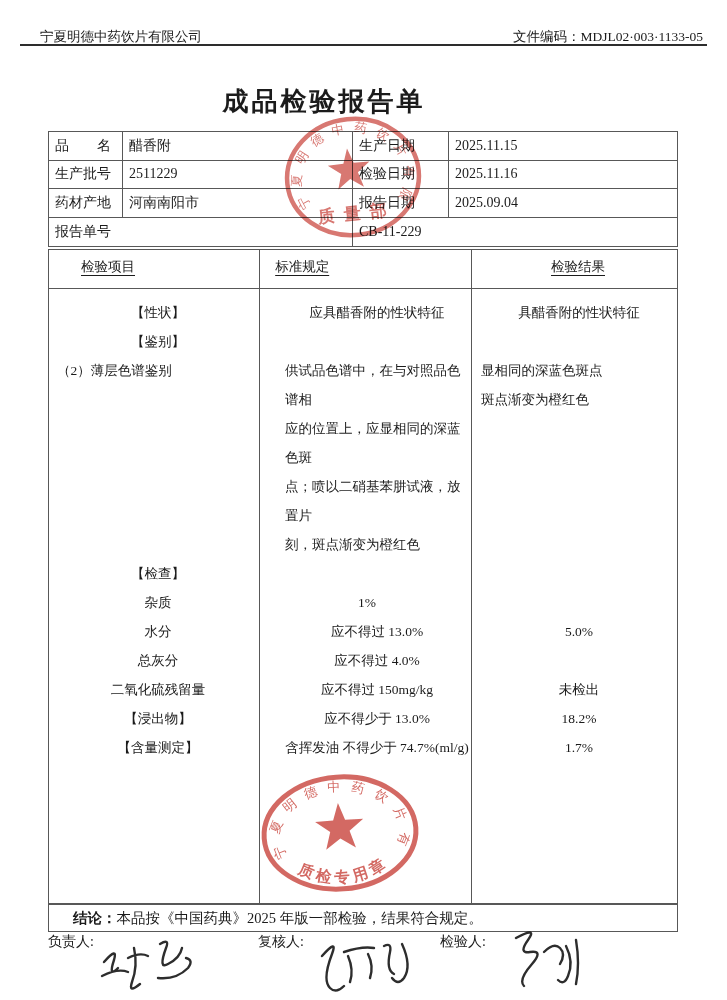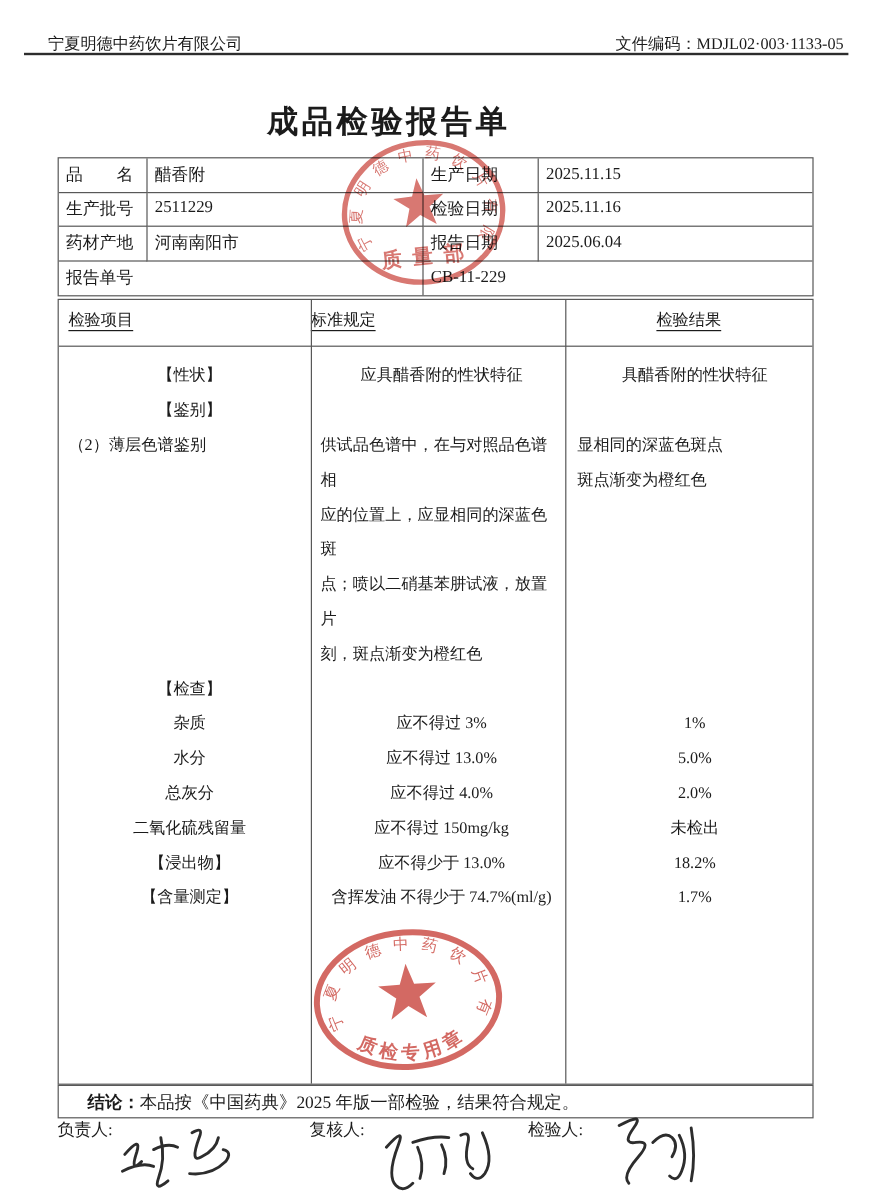--- a/index.html
+++ b/index.html
@@ -32,29 +32,29 @@
   .ig.span2r{grid-column:3 / span 2;}
   
   .main-table{
     position:absolute;left:48px;top:249px;width:630px;height:655px;
     border:1px solid #585858;box-sizing:border-box;font-size:13.5px;
   }
   .vline{position:absolute;top:0;bottom:0;width:1px;background:#585858;}
   .vline.v1{left:210px;} .vline.v2{left:422px;}
   .mt-head{display:flex;height:39px;border-bottom:1px solid #585858;box-sizing:border-box;align-items:flex-start;}
   .mt-head > div{padding-top:8px;box-sizing:border-box;}
-  .h1{width:210px;padding-left:8px;text-align:left;}
+  .h1{width:210px;padding-left:8px;text-align:left;margin-left:24px;}
   .h2{width:212px;}
   .h3{width:206px;text-align:center;}
   .mt-head span{text-decoration:underline;text-underline-offset:4px;}
   .mt-body{padding-top:9px;}
   .mt-row{display:flex;}
   .mt-c1,.mt-c2,.mt-c3{line-height:29px;box-sizing:border-box;white-space:pre-line;}
   .mt-c1{width:210px;padding-left:8px;}
-  .mt-c2{width:212px;padding-left:8px;padding-right:2px;}
+  .mt-c2{width:212px;padding-left:26px;padding-right:2px;}
   .mt-c3{width:206px;padding-left:10px;}
   .mt-row.simple{height:29px;text-align:center;}
   
   .conclusion{
     position:absolute;left:48px;top:904px;width:630px;height:28px;
     border:1px solid #585858;box-sizing:border-box;
     display:flex;align-items:center;padding-left:24px;font-size:14.5px;
   }
   .conclusion .lbl{font-weight:bold;}
   
@@ -80,21 +80,21 @@
   <div class="ig last-col">2025.11.15</div>
 
   <div class="ig">生产批号</div>
   <div class="ig">2511229</div>
   <div class="ig">检验日期</div>
   <div class="ig last-col">2025.11.16</div>
 
   <div class="ig">药材产地</div>
   <div class="ig">河南南阳市</div>
   <div class="ig">报告日期</div>
-  <div class="ig last-col">2025.06.04</div>
+  <div class="ig last-col">2025.09.04</div>
 
   <div class="ig span2 last-row">报告单号</div>
   <div class="ig span2r last-col last-row">CB-11-229</div>
 </div>
 
 <div class="main-table">
   <div class="vline v1"></div>
   <div class="vline v2"></div>
 
   <div class="mt-head">
@@ -123,32 +123,30 @@
       <div class="mt-c3">显相同的深蓝色斑点
 斑点渐变为橙红色</div>
     </div>
     <div class="mt-row simple">
       <div class="mt-c1">【检查】</div>
       <div class="mt-c2"></div>
       <div class="mt-c3"></div>
     </div>
     <div class="mt-row simple">
       <div class="mt-c1">杂质</div>
-      <div class="mt-c2">应不得过 3%</div>
       <div class="mt-c3">1%</div>
     </div>
     <div class="mt-row simple">
       <div class="mt-c1">水分</div>
       <div class="mt-c2">应不得过 13.0%</div>
       <div class="mt-c3">5.0%</div>
     </div>
     <div class="mt-row simple">
       <div class="mt-c1">总灰分</div>
       <div class="mt-c2">应不得过 4.0%</div>
-      <div class="mt-c3">2.0%</div>
     </div>
     <div class="mt-row simple">
       <div class="mt-c1">二氧化硫残留量</div>
       <div class="mt-c2">应不得过 150mg/kg</div>
       <div class="mt-c3">未检出</div>
     </div>
     <div class="mt-row simple">
       <div class="mt-c1">【浸出物】</div>
       <div class="mt-c2">应不得少于 13.0%</div>
       <div class="mt-c3">18.2%</div>

